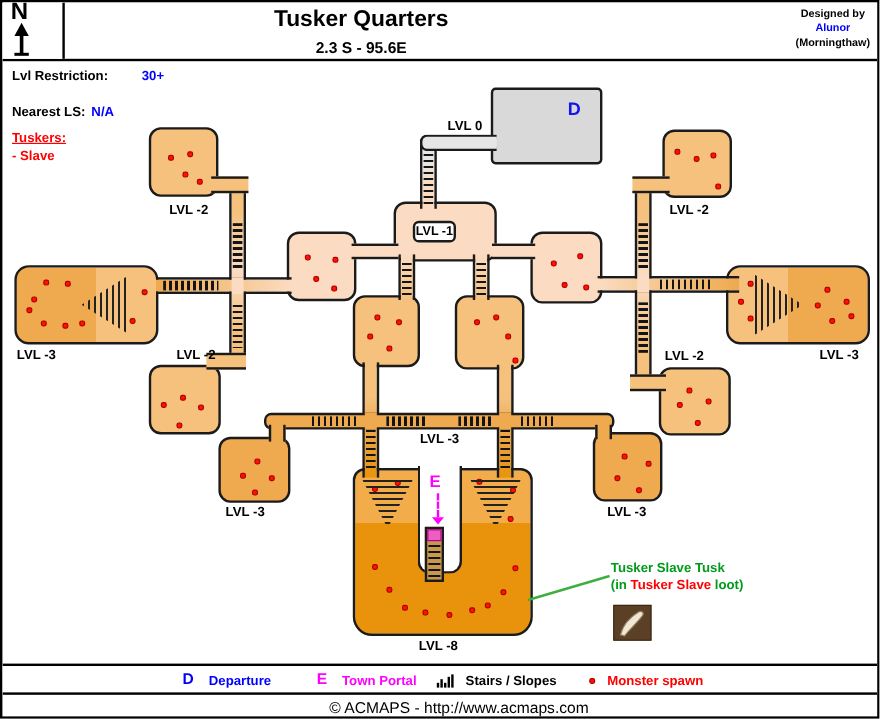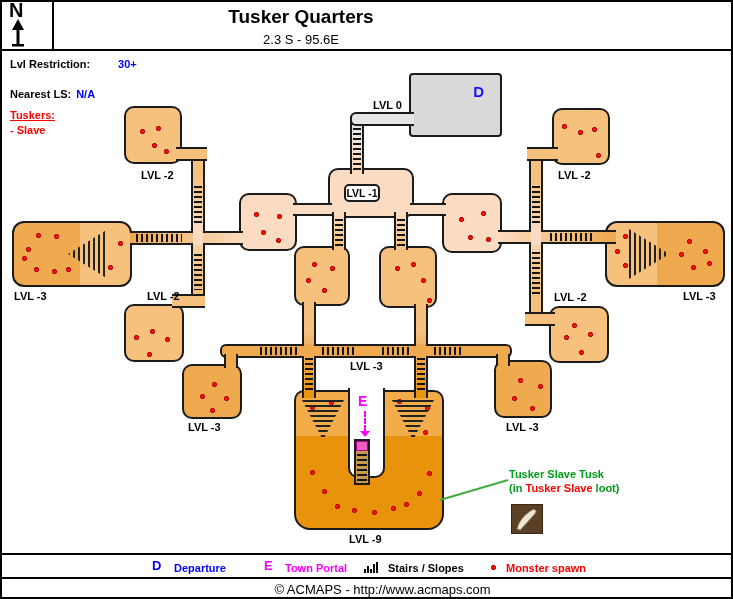--- a/index.html
+++ b/index.html
@@ -27,21 +27,26 @@
     <div class="abs" style="left:0;top:0;width:52px;height:47px;border-right:2px solid #000;background:#fff">
       <div style="position:absolute;left:7px;top:-3px;font-size:20px;font-weight:bold">N</div>
       <svg style="position:absolute;left:8px;top:16px" width="16" height="30" viewBox="0 0 16 30">
         <polygon points="8,1 2,12 14,12" fill="#000"></polygon>
         <rect x="6.5" y="10" width="3" height="17" fill="#000"></rect>
         <rect x="2" y="26" width="12" height="2.5" fill="#000"></rect>
       </svg>
     </div>
     <div class="abs" style="left:0;top:4px;width:598px;text-align:center">
       <div style="font-size:19px;font-weight:bold">Tusker Quarters</div>
-      <div style="font-size:13px;font-weight:normal;margin-top:4px">2.3 S - 95.6E</div>
+      <div style="font-size:13px;font-weight:bold;margin-top:4px">2.3 S - 95.6E</div>
+    </div>
+    <div class="abs" style="right:6px;top:3px;text-align:center;font-size:9px;font-weight:bold;line-height:12px">
+      <div>Designed by</div>
+      <div class="blue">Alunor</div>
+      <div>(Morningthaw)</div>
     </div>
   </div>
 
   <div class="lbl" style="left:8px;top:56px"><span>Lvl Restriction:</span><span class="blue" style="margin-left:28px">30+</span></div>
   <div class="lbl" style="left:8px;top:86px"><span>Nearest LS:</span><span class="blue" style="margin-left:5px">N/A</span></div>
   <div class="lbl red" style="left:8px;top:107px;text-decoration:underline">Tuskers:</div>
   <div class="lbl red" style="left:8px;top:122px">- Slave</div>
 
   <div class="room" style="left:10px;top:219px;width:120px;height:66px;border-radius:12px;background:linear-gradient(90deg,#EFA94E 0 57%,#F5C17D 57%)">
     <i class="dot" style="left:22px;top:10px"></i>
@@ -205,21 +210,21 @@
   <div class="lbl" style="left:371px;top:97px">LVL 0</div>
   <div class="lbl" style="left:139px;top:167px">LVL -2</div>
   <div class="lbl" style="left:556px;top:167px">LVL -2</div>
   <div class="lbl" style="left:12px;top:288px">LVL -3</div>
   <div class="lbl" style="left:681px;top:288px">LVL -3</div>
   <div class="lbl" style="left:145px;top:288px">LVL -2</div>
   <div class="lbl" style="left:552px;top:289px">LVL -2</div>
   <div class="lbl" style="left:348px;top:358px">LVL -3</div>
   <div class="lbl" style="left:186px;top:419px">LVL -3</div>
   <div class="lbl" style="left:504px;top:419px">LVL -3</div>
-  <div class="lbl" style="left:347px;top:531px">LVL -9</div>
+  <div class="lbl" style="left:347px;top:531px">LVL -8</div>
 
   <div class="lbl mag" style="left:356px;top:393px;font-size:14px">E</div>
   <div class="abs" style="left:362px;top:409px;width:0;height:20px;border-left:2px dashed #FF00FF"></div>
   <div class="abs" style="left:358px;top:429px;width:0;height:0;border-left:5px solid transparent;border-right:5px solid transparent;border-top:6px solid #FF00FF"></div>
 
   <svg class="abs" style="left:436px;top:474px" width="72" height="26" viewBox="0 0 72 26">
     <line x1="2" y1="24" x2="70" y2="4" stroke="#3FAE3F" stroke-width="2"></line>
   </svg>
   <div class="lbl grn" style="left:507px;top:466px">Tusker Slave Tusk</div>
   <div class="lbl" style="left:507px;top:480px">

